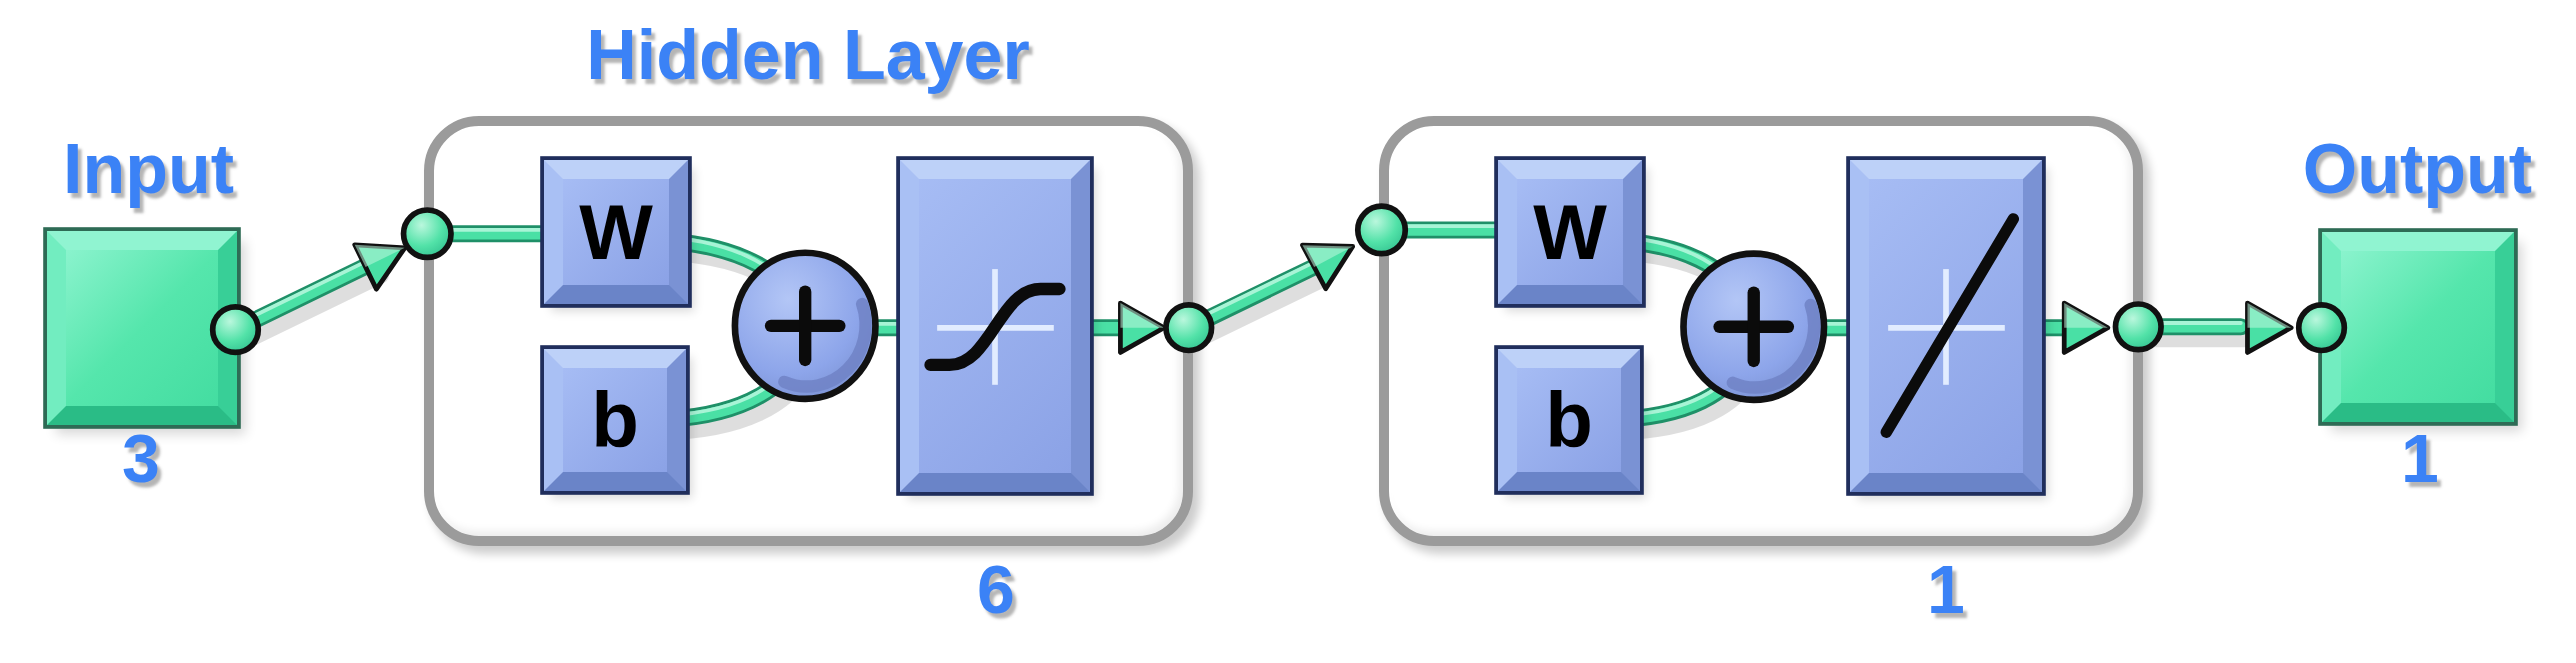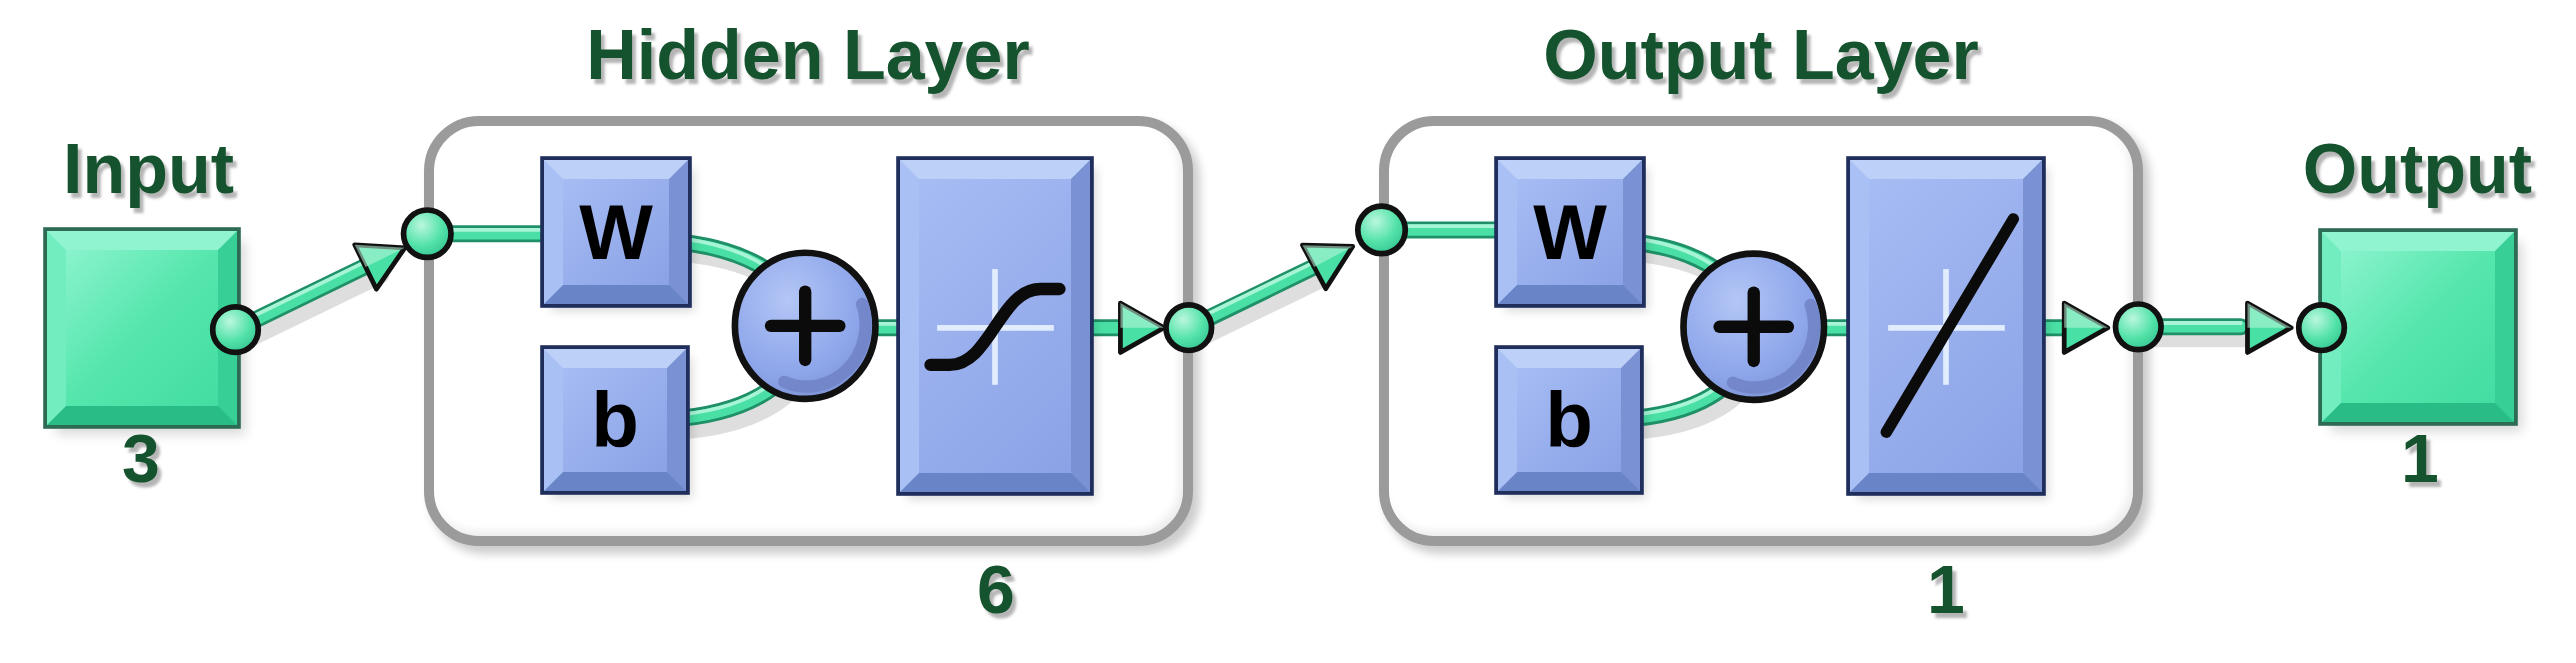--- a/index.html
+++ b/index.html
@@ -43,21 +43,21 @@
   .wm{stroke:#4ae0a5;stroke-width:12;fill:none;stroke-linecap:round;}
   .wh{stroke:#a8f4d6;stroke-width:4;fill:none;stroke-linecap:round;}
   .arr{fill:#49e0a5;stroke:#111;stroke-width:5;stroke-linejoin:round;}
   .arrhi{fill:#bef7de;opacity:.55;stroke:none;}
   .node{fill:url(#nodeGrad);stroke:#111;stroke-width:6;}
   .sumball{fill:url(#sumGrad);stroke:#111;stroke-width:7;}
   .sumrim{stroke:#7083c6;stroke-width:13;fill:none;stroke-linecap:round;opacity:.85;}
   .plus{stroke:#0b0b0b;stroke-width:13;stroke-linecap:round;}
 
   
-  .lbl{position:absolute;color:#14532d;font-weight:700;line-height:1;text-align:center;
+  .lbl{position:absolute;color:#3b82f6;font-weight:700;line-height:1;text-align:center;
        white-space:nowrap;text-shadow:3.8px 4.7px 2.8px rgba(90,90,90,0.45);}
   .t74{font-size:70px;}
   .t72{font-size:68px;}
 </style>
 </head>
 <body>
 
 <div class="stage">
 
   <div class="lbox hiddenbox"></div>
@@ -243,20 +243,19 @@
     <circle class="node" cx="2252" cy="344" r="24"></circle>
     <circle class="node" cx="2445" cy="345" r="24"></circle>
   </svg>
 
   <div class="lbl t74" style="left:8px;top:134px;width:281px;">Input</div>
   <div class="lbl t72" style="left:46px;top:424px;width:190px;">3</div>
 
   <div class="lbl t74" style="left:428px;top:20px;width:760px;">Hidden Layer</div>
   <div class="lbl t72" style="left:901px;top:555px;width:190px;">6</div>
 
-  <div class="lbl t74" style="left:1381px;top:20px;width:760px;">Output Layer</div>
   <div class="lbl t72" style="left:1851px;top:555px;width:190px;">1</div>
 
   <div class="lbl t74" style="left:2275px;top:134px;width:285px;">Output</div>
   <div class="lbl t72" style="left:2325px;top:424px;width:190px;">1</div>
 
 </div>
 
 
 </body></html>

